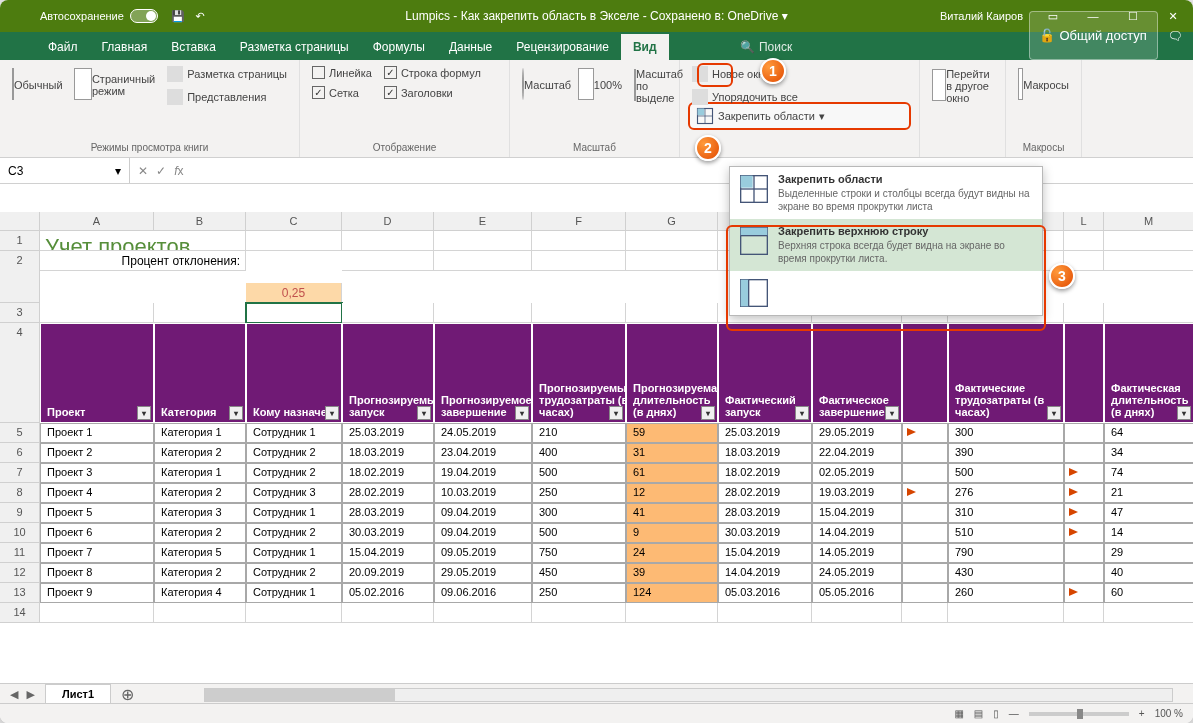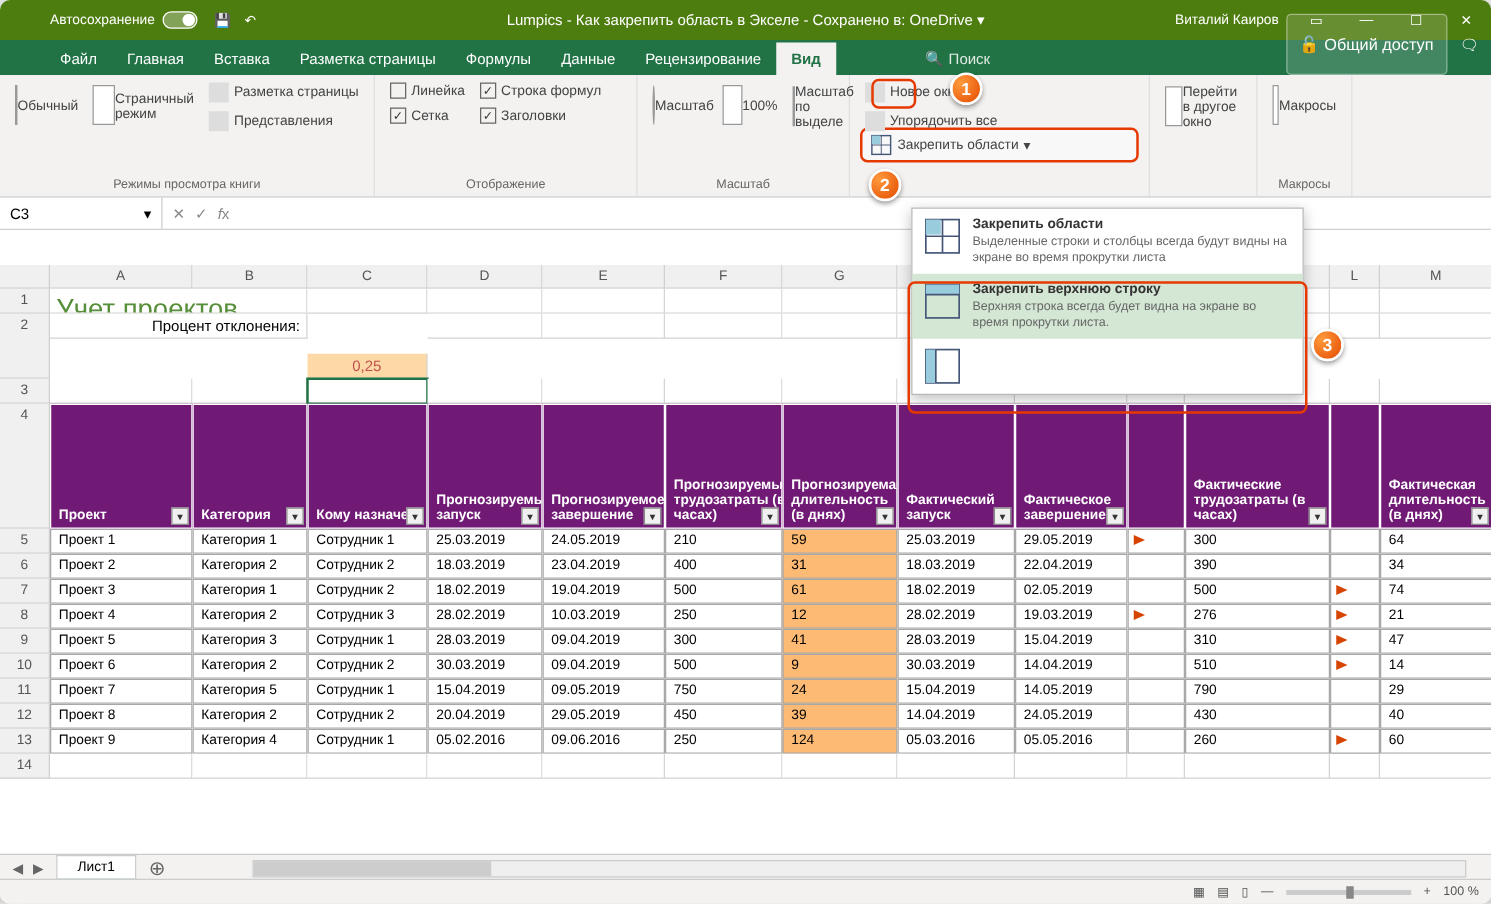--- a/index.html
+++ b/index.html
@@ -73,21 +73,21 @@
 .th { background: #701a75; color: #fff; border: 1px solid #fff; padding: 4px 6px; font-size: 11px; font-weight: bold; position: relative; height: 100px; display: flex; align-items: flex-end; }
 .th .filter-btn { position: absolute; right: 2px; bottom: 2px; width: 14px; height: 14px; background: #f0f0f0; border: 1px solid #888; font-size: 8px; display: flex; align-items: center; justify-content: center; color: #333; }
 .td { border: 1px solid #a8a8a8; padding: 2px 6px; font-size: 11px; height: 20px; background: #fff; white-space: nowrap; overflow: hidden; }
 .td.gray { background: #fdba74; }
 .td.flag { position: relative; }
 .td.flag::before { content: ''; position: absolute; left: 4px; top: 4px; width: 0; height: 0; border-left: 9px solid #d64500; border-top: 4px solid transparent; border-bottom: 4px solid transparent; }
 
 
 .sheet-tabs { position: absolute; bottom: 18px; left: 0; right: 0; height: 22px; background: #f3f2f1; display: flex; align-items: center; border-top: 1px solid #ccc; font-size: 11px; }
 .sheet-nav { padding: 0 10px; color: #666; display: flex; gap: 8px; }
-.sheet-tab { padding: 3px 16px; background: #fff; border: 1px solid #ccc; border-bottom: 2px solid #217346; }
+.sheet-tab { padding: 3px 16px; background: #fff; border: 1px solid #ccc; border-bottom: 2px solid #217346; font-weight: bold; }
 .sheet-add { padding: 0 10px; font-size: 16px; color: #666; }
 .hscroll { flex: 1; margin: 0 20px 0 60px; height: 14px; background: #efefef; border: 1px solid #ccc; position: relative; }
 .hscroll-thumb { position: absolute; left: 0; top: 0; width: 190px; height: 100%; background: #cdcdcd; }
 
 .statusbar { position: absolute; bottom: 0; left: 0; right: 0; height: 20px; background: #f3f2f1; border-top: 1px solid #ccc; display: flex; align-items: center; font-size: 10px; color: #555; justify-content: flex-end; padding: 0 10px; gap: 10px; }
 .zoom-slider { width: 100px; height: 4px; background: #ccc; position: relative; }
 .zoom-slider::after { content: ''; position: absolute; left: 48%; top: -3px; width: 6px; height: 10px; background: #888; }
 
 .callout-tab { position: absolute; border: 2px solid #e63900; border-radius: 6px; left: 697px; top: 63px; width: 36px; height: 24px; pointer-events: none; z-index: 30; }
 </style>
@@ -493,21 +493,21 @@
         <div class="td">15.04.2019</div>
         <div class="td">14.05.2019</div>
         <div class="td"></div>
         <div class="td">790</div>
         <div class="td"></div>
         <div class="td">29</div>
         <div class="rowhead">12</div>
         <div class="td">Проект 8</div>
         <div class="td">Категория 2</div>
         <div class="td">Сотрудник 2</div>
-        <div class="td">20.04.2019</div>
+        <div class="td">20.09.2019</div>
         <div class="td">29.05.2019</div>
         <div class="td">450</div>
         <div class="td gray">39</div>
         <div class="td">14.04.2019</div>
         <div class="td">24.05.2019</div>
         <div class="td"></div>
         <div class="td">430</div>
         <div class="td"></div>
         <div class="td">40</div>
         <div class="rowhead">13</div>

